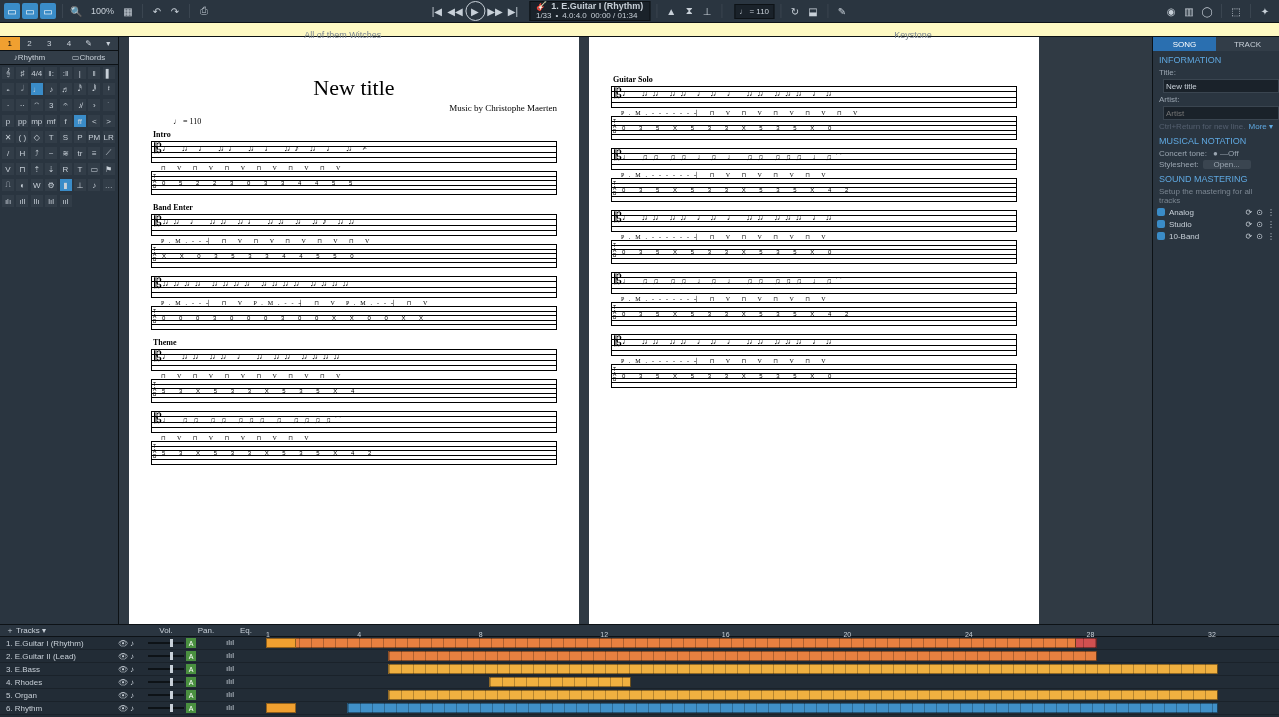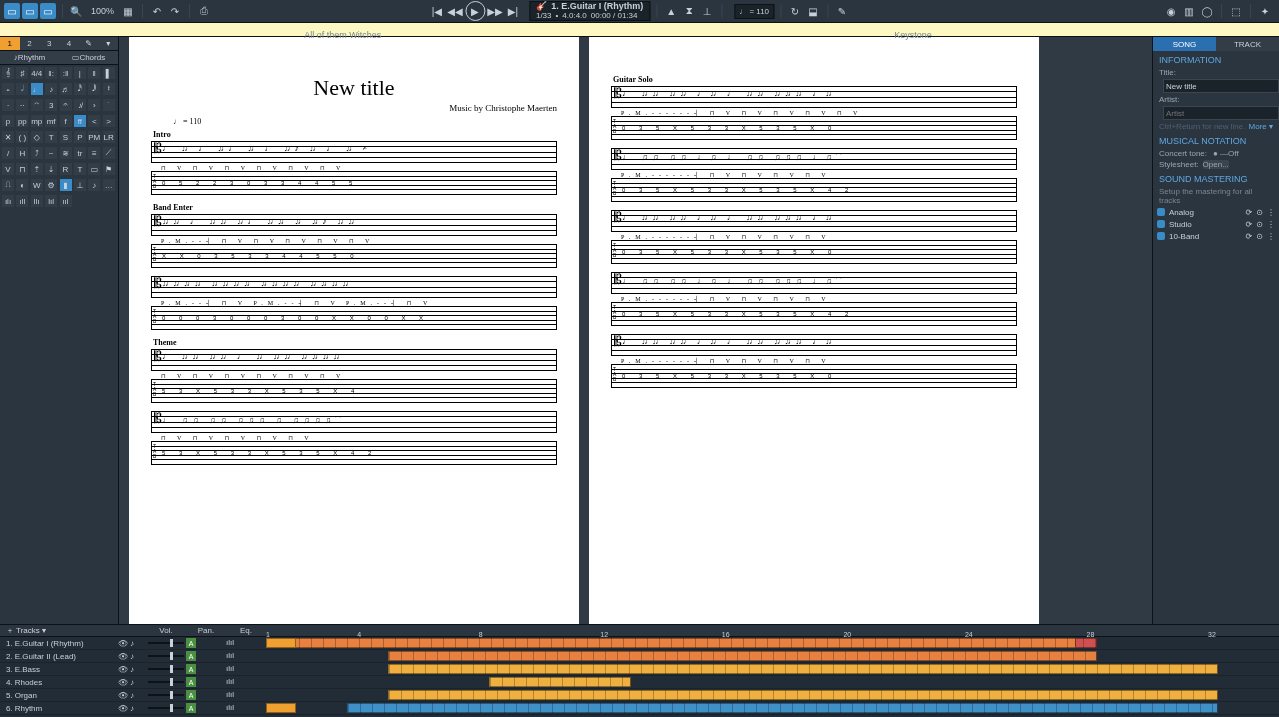--- a/index.html
+++ b/index.html
@@ -151,21 +151,21 @@
   .rp-row {
     display: flex; align-items: center; padding: 1px 6px; font-size: 8px;
     color: #9aa5b0;
   }
   .rp-row input {
     flex: 1; background: #1a222a; border: 1px solid #3a4550;
     color: #c8d0d8; font-size: 8px; padding: 1px 2px; margin-left: 4px;
     height: 10px;
   }
   .rp-row .btn {
-    background: #3a4550; padding: 0 0; border-radius: 2px; margin-left: 4px;
+    background: #3a4550; padding: 0 11px; border-radius: 2px; margin-left: 4px;
   }
   .rp-row .link { color: #5fa8e0; margin-left: auto; }
   .master-row {
     display: flex; align-items: center; height: 12px;
     padding: 0 4px; font-size: 8px;
   }
   .sw { width: 8px; height: 8px; background: #3a8cc8; border-radius: 2px; margin-right: 4px; }
   .mr-ctrl { margin-left: auto; display: flex; gap: 4px; }
 
   .tracks {

